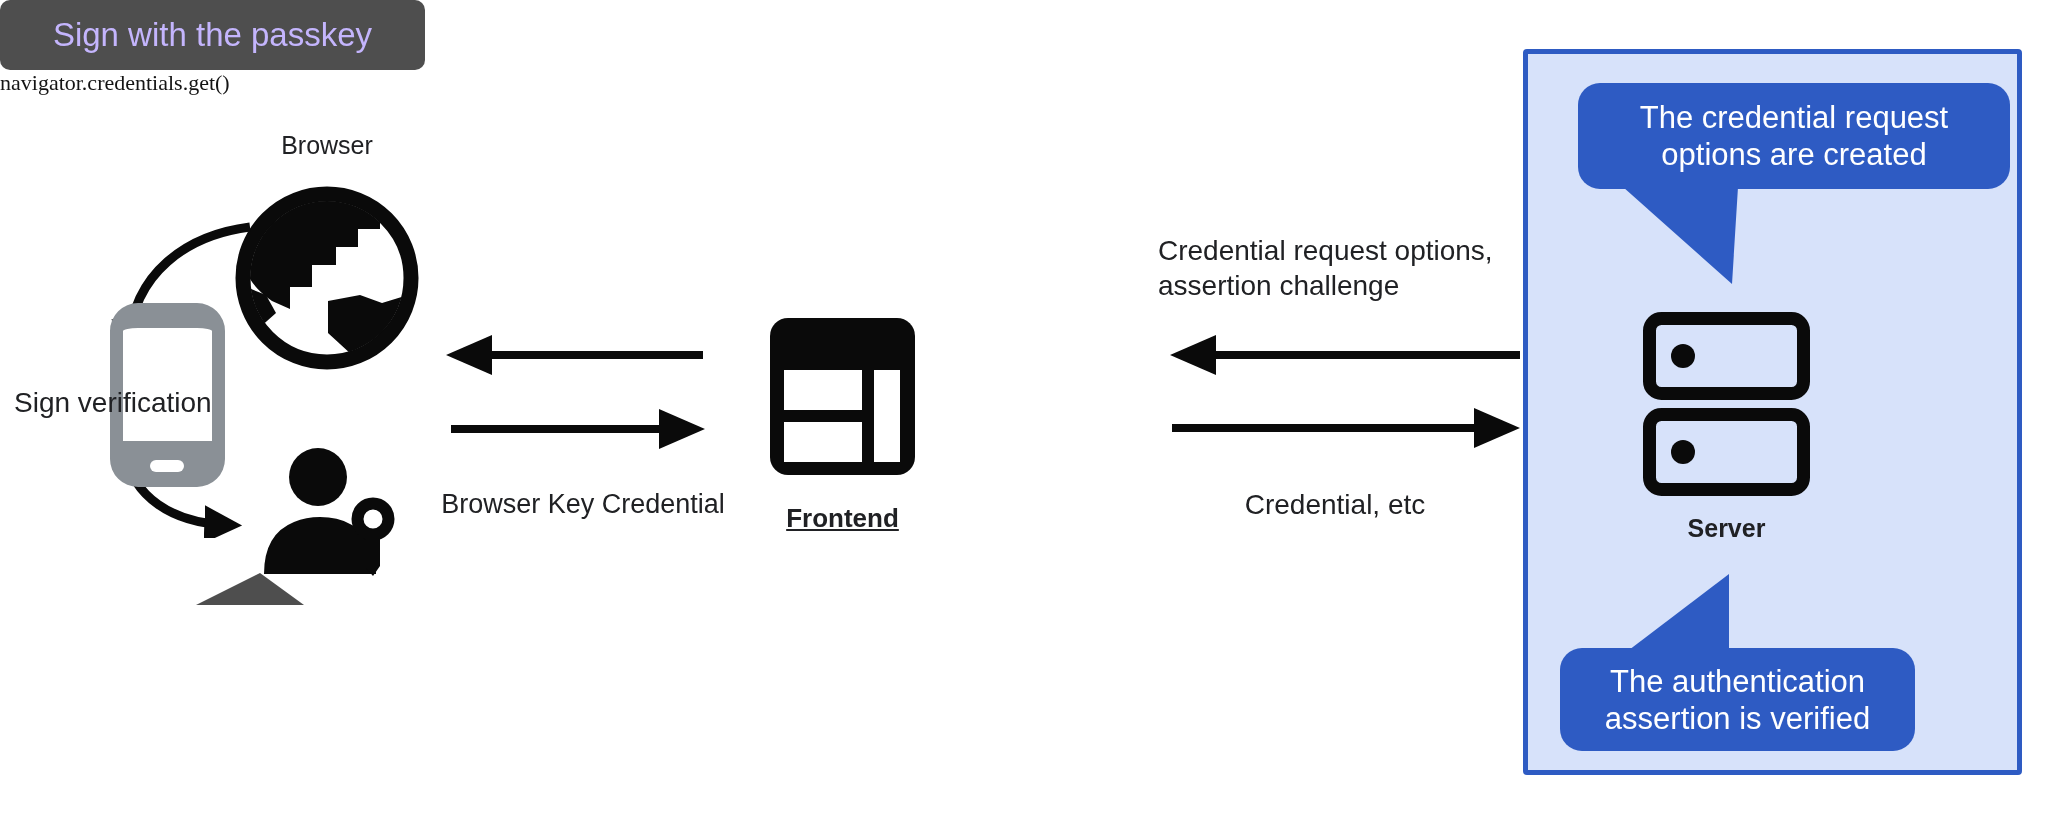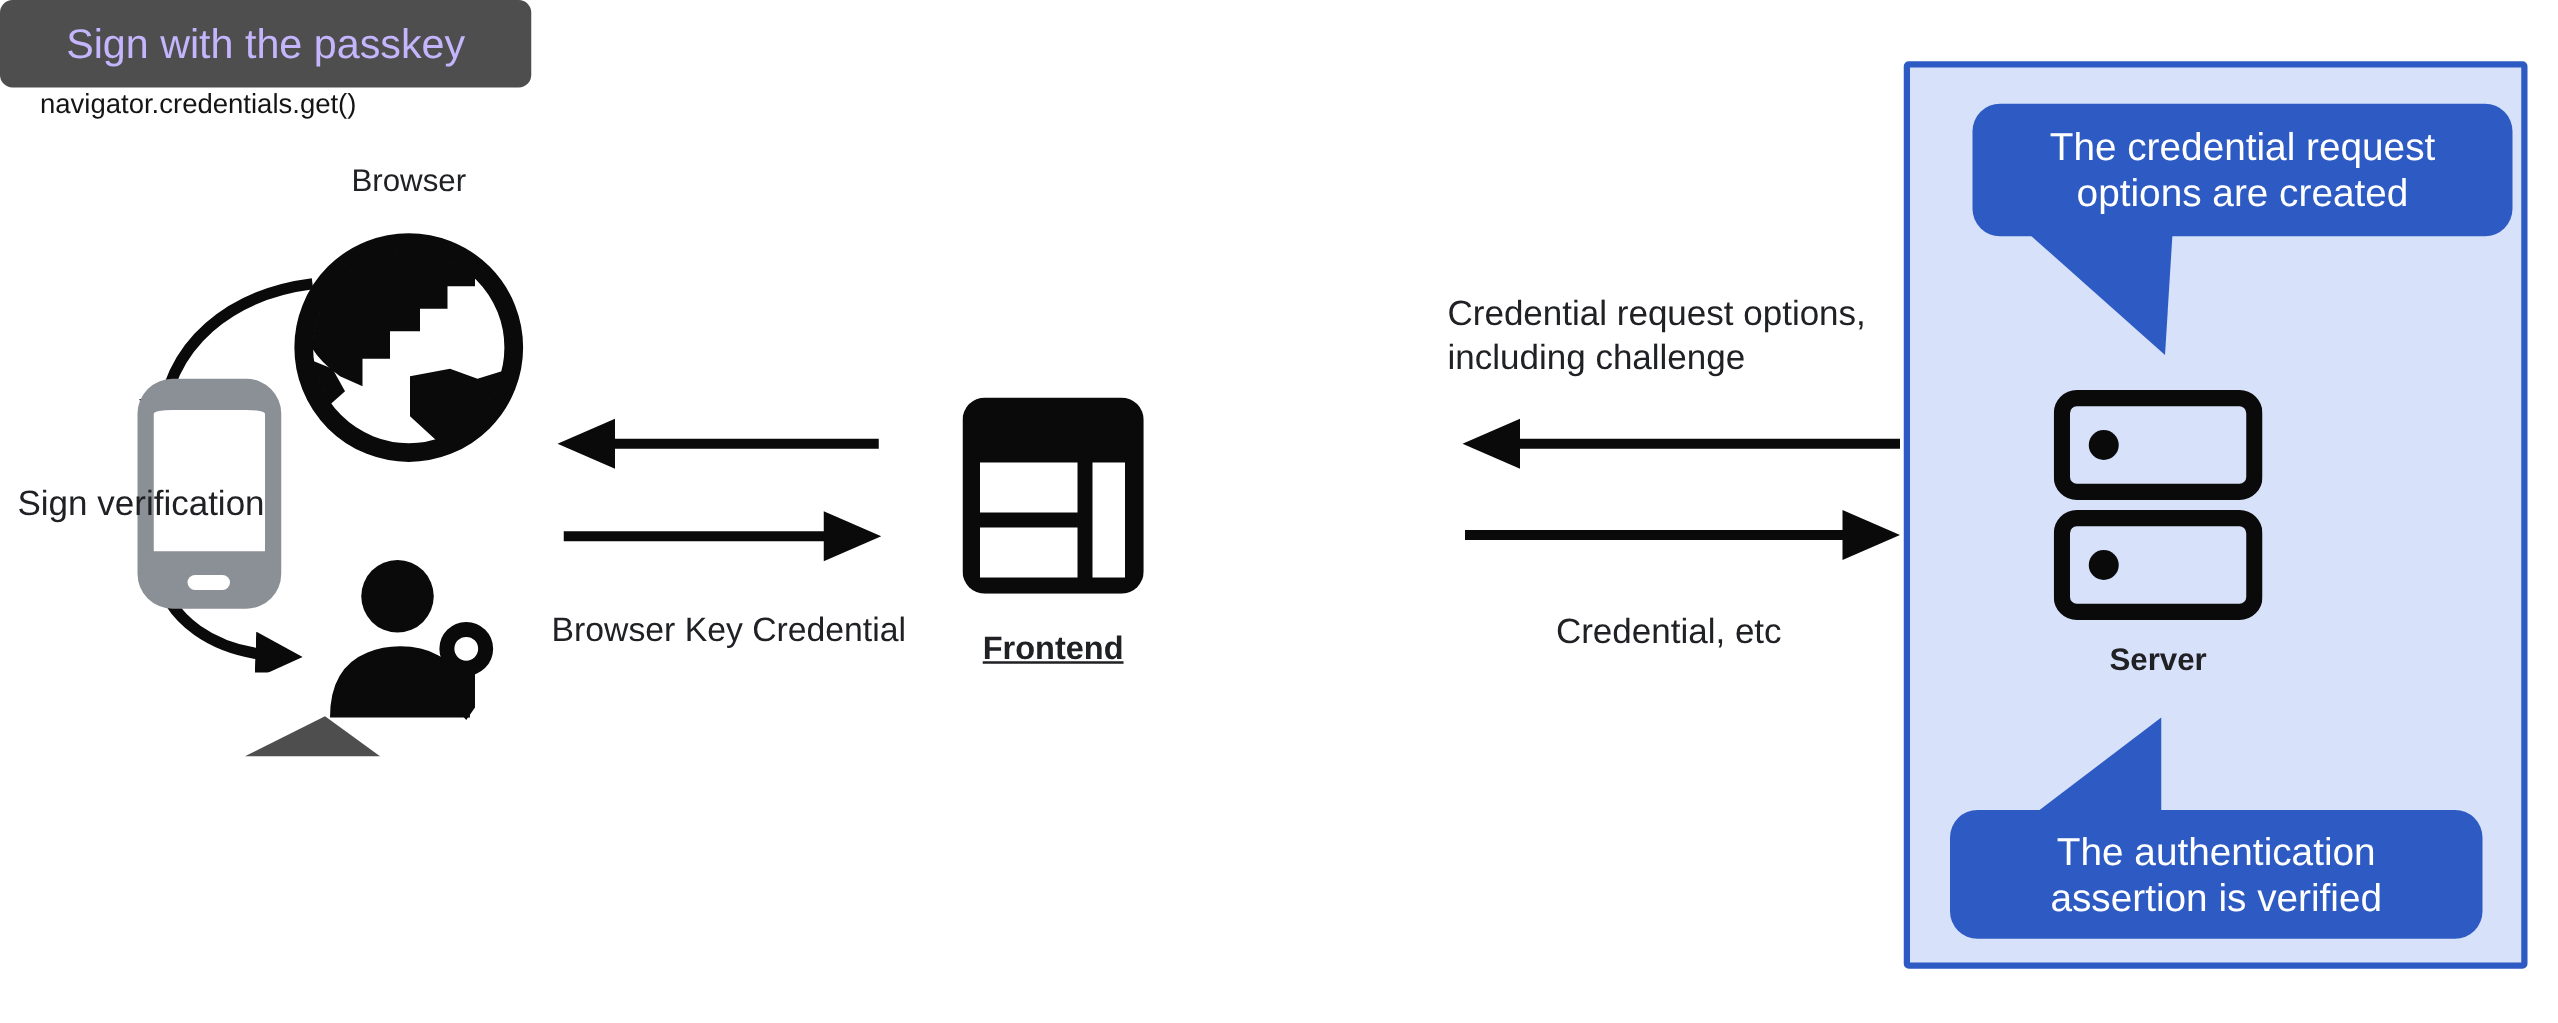--- a/index.html
+++ b/index.html
@@ -33,22 +33,22 @@
   .curves{left:75px;top:213px;}
   .tooltip{
     left:128px;top:602px;width:425px;height:70px;border-radius:10px;
     background:var(--tooltip-gray);color:#c4b5fd;display:flex;align-items:center;justify-content:center;
     font-size:33px;
   }
   .tt-pointer{left:190px;top:570px;}
 
   
   .code{
-    left:436px;top:272px;font-family:Liberation Sans, sans-serif;
-    font-size:22px;color:#141414;margin-left:32px;
+    left:436px;top:272px;font-family:Liberation Serif, serif;
+    font-size:22px;color:#141414;
   }
   .pkc{left:433px;top:489px;width:300px;text-align:center;font-size:27px;}
   .frontend-icon{left:770px;top:318px;}
   .frontend-label{left:770px;top:503px;width:145px;text-align:center;font-weight:700;font-size:26px;text-decoration:underline;}
 
   
   .arrow-line{position:absolute;height:8px;background:var(--ink);}
   .arrow-head{position:absolute;width:0;height:0;border-style:solid;border-color:transparent;}
   .head-left{border-width:20px 46px 20px 0;border-right-color:var(--ink);}
   .head-right{border-width:20px 0 20px 46px;border-left-color:var(--ink);}
@@ -63,21 +63,21 @@
     left:1523px;top:49px;width:499px;height:726px;box-sizing:border-box;
     border:5px solid var(--blue);background:var(--panel-bg);border-radius:4px;
   }
   .bubble{
     position:absolute;background:var(--blue);color:#fff;border-radius:22px;
     display:flex;flex-direction:column;align-items:center;justify-content:center;
     font-size:31px;line-height:37px;text-align:center;z-index:3;
   }
   .bubble span{display:block;}
   .bubble-top{left:1558px;top:83px;width:432px;height:106px;margin-left:20px;}
-  .bubble-bottom{left:1560px;top:648px;width:426px;height:103px;}
+  .bubble-bottom{left:1560px;top:648px;width:355px;height:103px;}
   .tail{position:absolute;z-index:2;}
   .tail-top{left:1620px;top:186px;}
   .tail-bottom{left:1626px;top:572px;}
   .server-icon{left:1643px;top:312px;}
   .server-label{left:1643px;top:514px;width:167px;text-align:center;font-weight:700;font-size:25px;}
 </style>
 </head>
 <body>
 
 <div class="canvas">
@@ -140,21 +140,21 @@
   <svg class="abs frontend-icon" width="145" height="157" viewBox="0 0 145 157">
     <rect x="0" y="0" width="145" height="157" rx="18" fill="var(--ink)"></rect>
     <rect x="14" y="52" width="78" height="40" fill="#ffffff"></rect>
     <rect x="14" y="104" width="78" height="40" fill="#ffffff"></rect>
     <rect x="104" y="52" width="26" height="92" fill="#ffffff"></rect>
   </svg>
   <div class="label frontend-label">Frontend</div>
 
   <div class="label cred-req">
     <span>Credential request options,</span>
-    <span>including challenge</span>
+    <span>assertion challenge</span>
   </div>
 
   <div class="arrow-line" style="left:1214px;top:351px;width:306px;"></div>
   <div class="arrow-head head-left" style="left:1170px;top:335px;"></div>
 
   <div class="arrow-line" style="left:1172px;top:424px;width:304px;"></div>
   <div class="arrow-head head-right" style="left:1474px;top:408px;"></div>
 
   <div class="label sig">Credential, etc</div>
 

